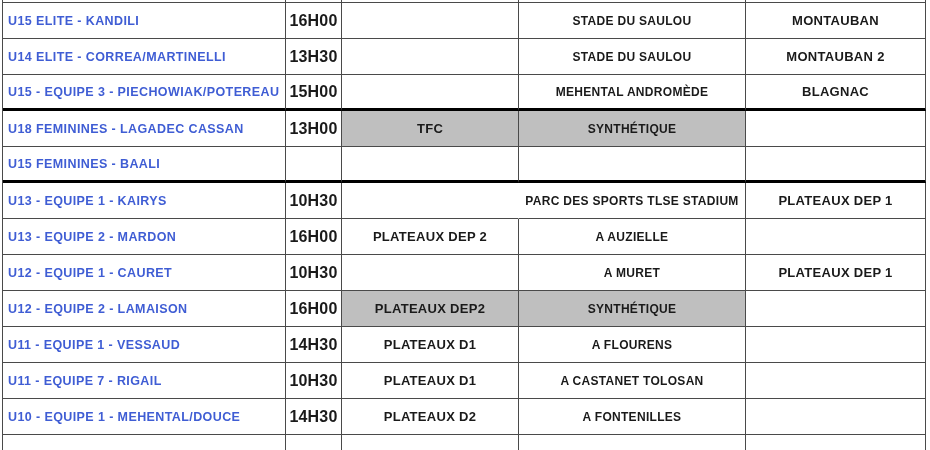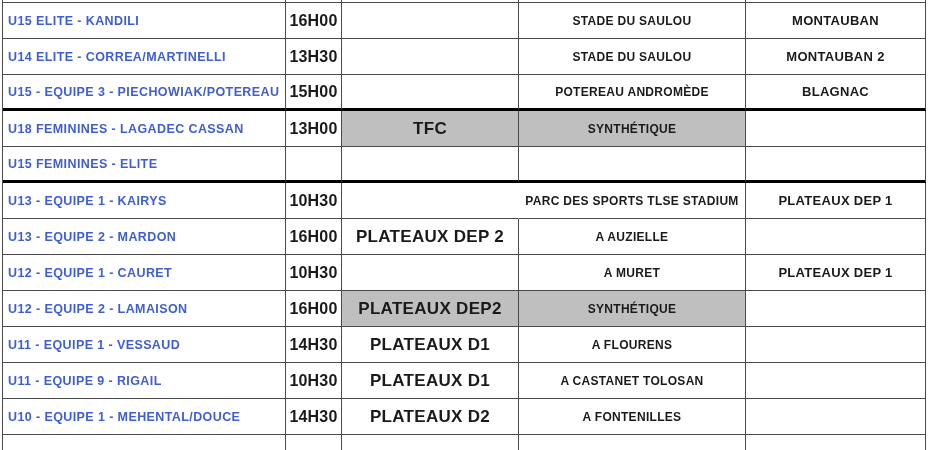--- a/index.html
+++ b/index.html
@@ -33,21 +33,21 @@
     background: #ffffff;
   }
   .team {
     justify-content: flex-start;
     padding-left: 5px;
     color: #3F5DD4;
     font-size: 12.5px;
     letter-spacing: 0.4px;
   }
   .time  { font-size: 16px; letter-spacing: 0.2px; }
-  .venue { font-size: 17px; letter-spacing: 0.3px; }
+  .venue { font-size: 13px; letter-spacing: 0.3px; }
   .loc   { font-size: 12px; letter-spacing: 0.3px; }
   .city  { font-size: 13px; letter-spacing: 0.3px; text-align: center; }
   .gray  { background: #BFBFBF; }
   .thick { border-bottom: 3px solid #000000; }
   .nodiv { border-right-color: transparent; }
   .cut   { border-bottom: none; }
 </style>
 </head>
 <body>
 
@@ -74,34 +74,34 @@
     <div class="cell time">13H30</div>
     <div class="cell venue"></div>
     <div class="cell loc">STADE DU SAULOU</div>
     <div class="cell city">MONTAUBAN 2</div>
   </div>
 
   <div class="row">
     <div class="cell team thick">U15 - EQUIPE 3 - PIECHOWIAK/POTEREAU</div>
     <div class="cell time thick">15H00</div>
     <div class="cell venue thick"></div>
-    <div class="cell loc thick">POTEREAU ANDROMÈDE</div>
+    <div class="cell loc thick">MEHENTAL ANDROMÈDE</div>
     <div class="cell city thick">BLAGNAC</div>
   </div>
 
   <div class="row">
     <div class="cell team">U18 FEMININES - LAGADEC CASSAN</div>
     <div class="cell time">13H00</div>
     <div class="cell venue gray">TFC</div>
     <div class="cell loc gray">SYNTHÉTIQUE</div>
     <div class="cell city"></div>
   </div>
 
   <div class="row">
-    <div class="cell team thick">U15 FEMININES - ELITE</div>
+    <div class="cell team thick">U15 FEMININES - BAALI</div>
     <div class="cell time thick"></div>
     <div class="cell venue thick"></div>
     <div class="cell loc thick"></div>
     <div class="cell city thick"></div>
   </div>
 
   <div class="row">
     <div class="cell team">U13 - EQUIPE 1 - KAIRYS</div>
     <div class="cell time">10H30</div>
     <div class="cell venue nodiv"></div>
@@ -135,21 +135,21 @@
 
   <div class="row">
     <div class="cell team">U11 - EQUIPE 1 - VESSAUD</div>
     <div class="cell time">14H30</div>
     <div class="cell venue">PLATEAUX D1</div>
     <div class="cell loc">A FLOURENS</div>
     <div class="cell city"></div>
   </div>
 
   <div class="row">
-    <div class="cell team">U11 - EQUIPE 9 - RIGAIL</div>
+    <div class="cell team">U11 - EQUIPE 7 - RIGAIL</div>
     <div class="cell time">10H30</div>
     <div class="cell venue">PLATEAUX D1</div>
     <div class="cell loc">A CASTANET TOLOSAN</div>
     <div class="cell city"></div>
   </div>
 
   <div class="row">
     <div class="cell team">U10 - EQUIPE 1 - MEHENTAL/DOUCE</div>
     <div class="cell time">14H30</div>
     <div class="cell venue">PLATEAUX D2</div>

